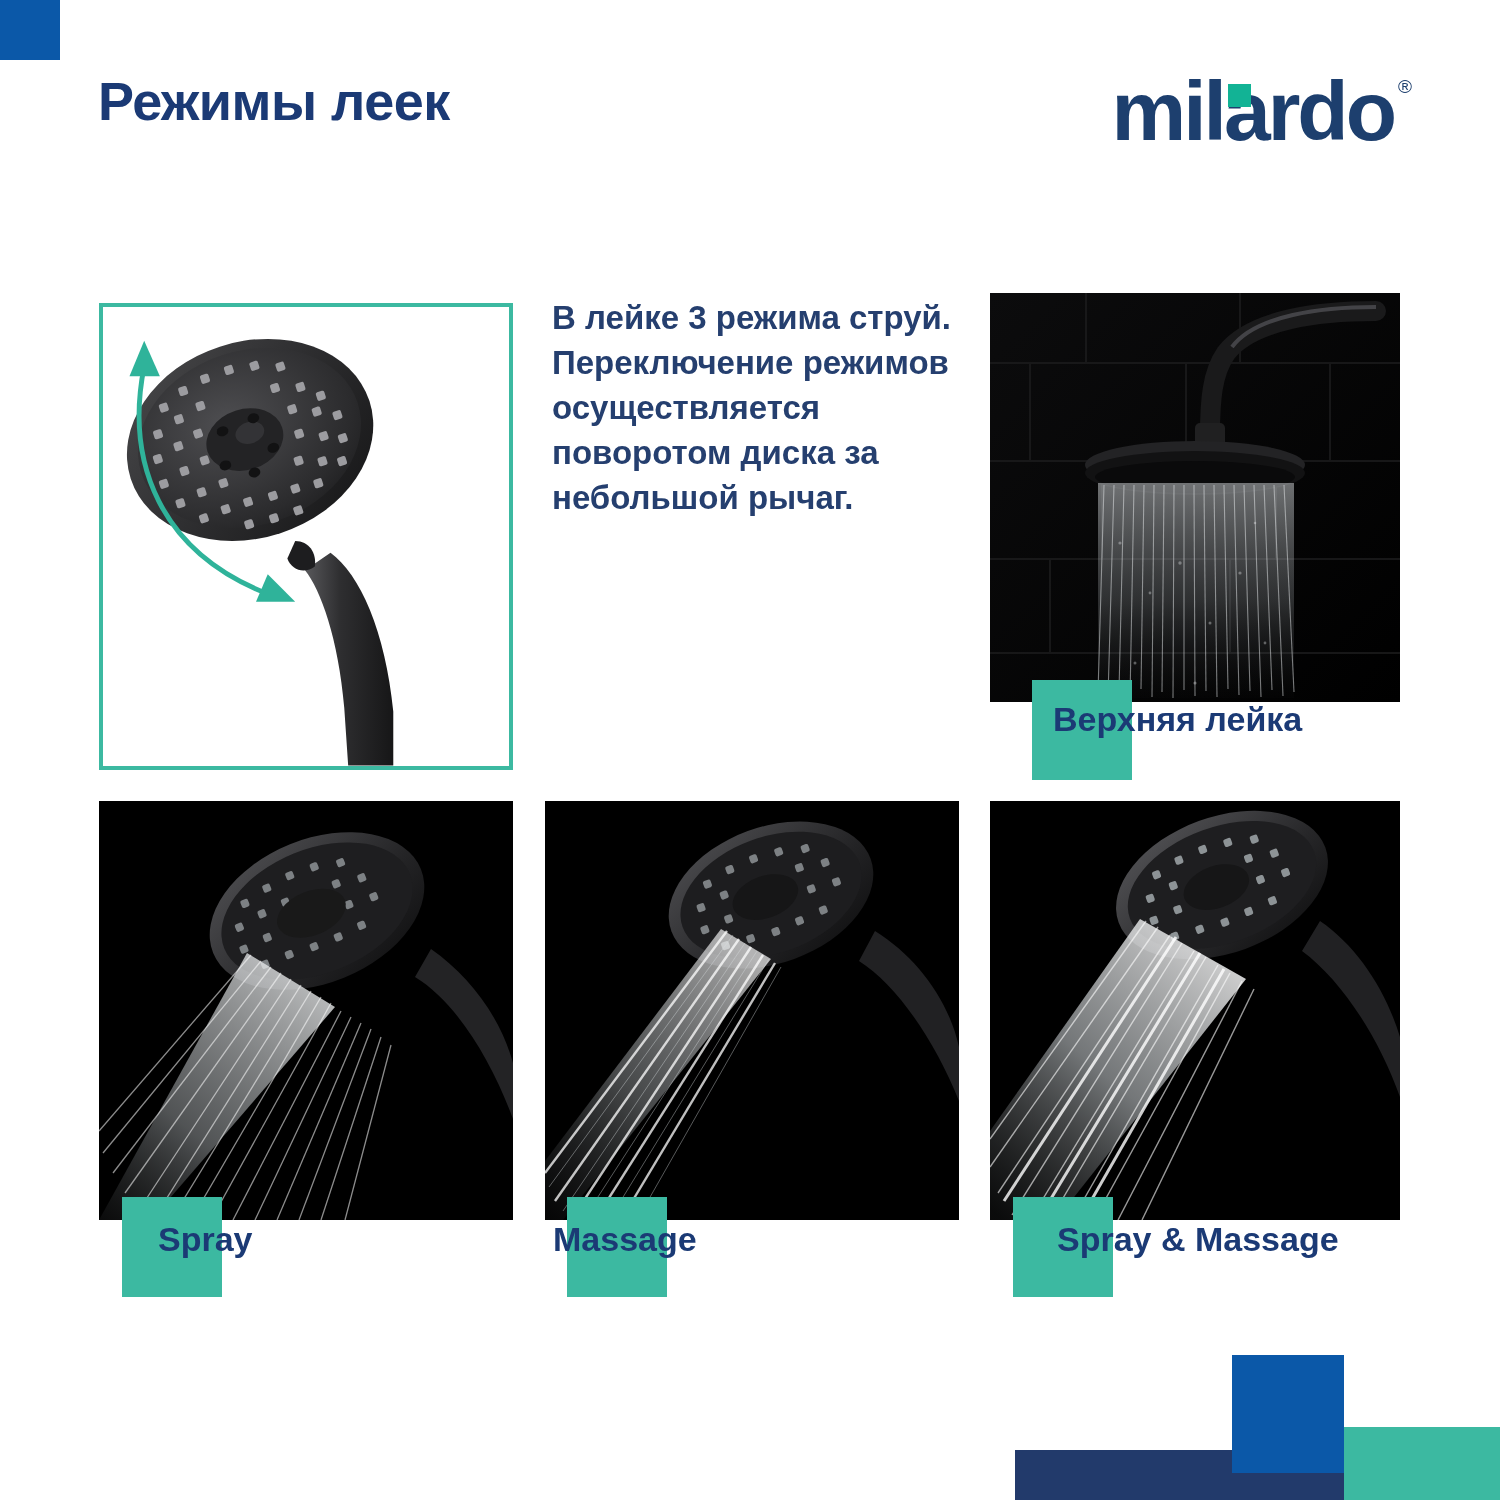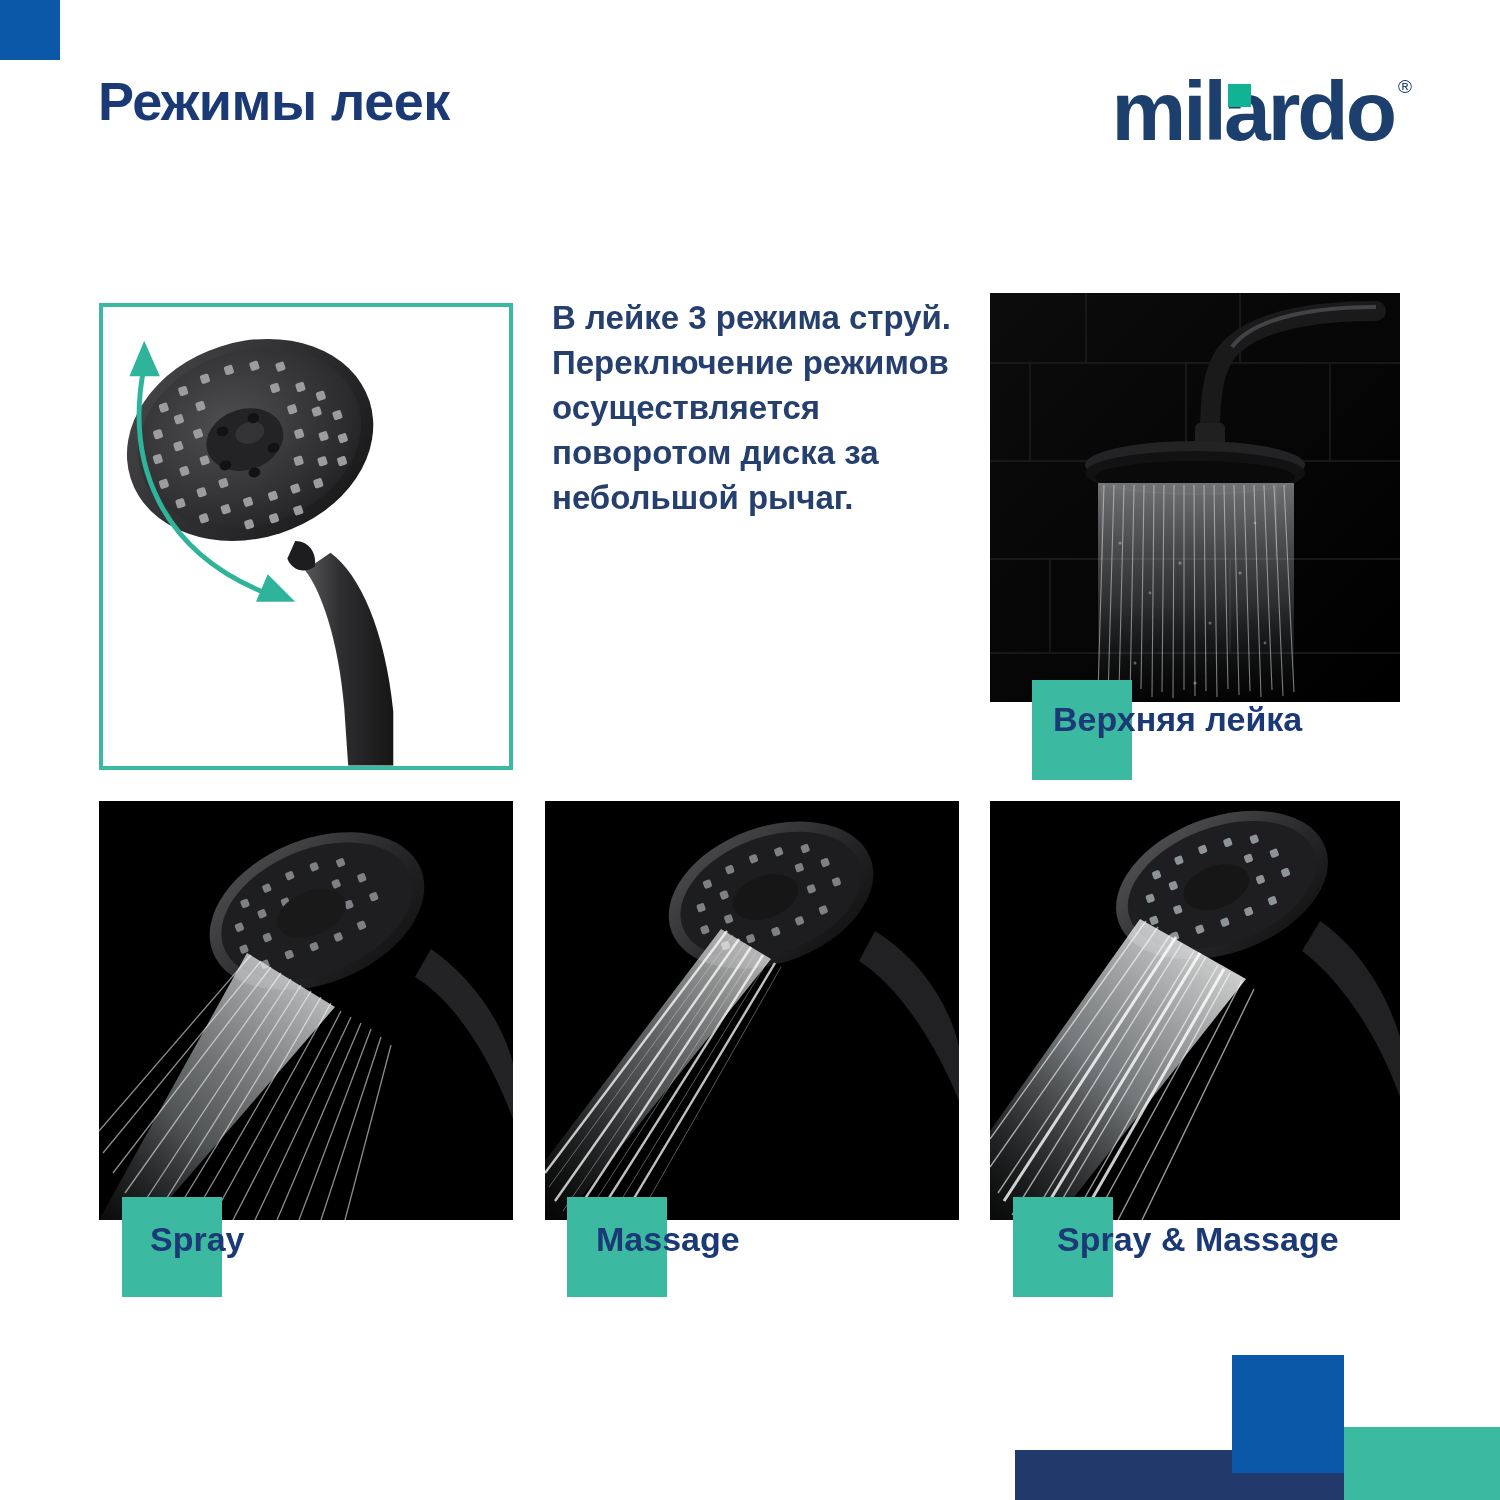--- a/index.html
+++ b/index.html
@@ -70,24 +70,24 @@
     position:absolute;width:100px;height:100px;background:#3cb9a1;
   }
   .chip-label{
     position:absolute;
     font-size:34px;font-weight:700;color:#1b3a75;white-space:nowrap;
   }
   .chip-top{left:1032px;top:680px;}
   .label-top{left:1053px;top:700px;text-align:center;}
 
   .chip-a{left:122px;top:1197px;}
-  .label-a{left:150px;top:1220px;}
+  .label-a{left:158px;top:1220px;}
 
   .chip-b{left:567px;top:1197px;}
-  .label-b{left:596px;top:1220px;}
+  .label-b{left:553px;top:1220px;}
 
   .chip-c{left:1013px;top:1197px;}
   .label-c{left:1033px;top:1220px;margin-left:24px;}
 </style>
 </head>
 <body>
 
 <div class="canvas">
 
   <div class="corner-tl"></div>

